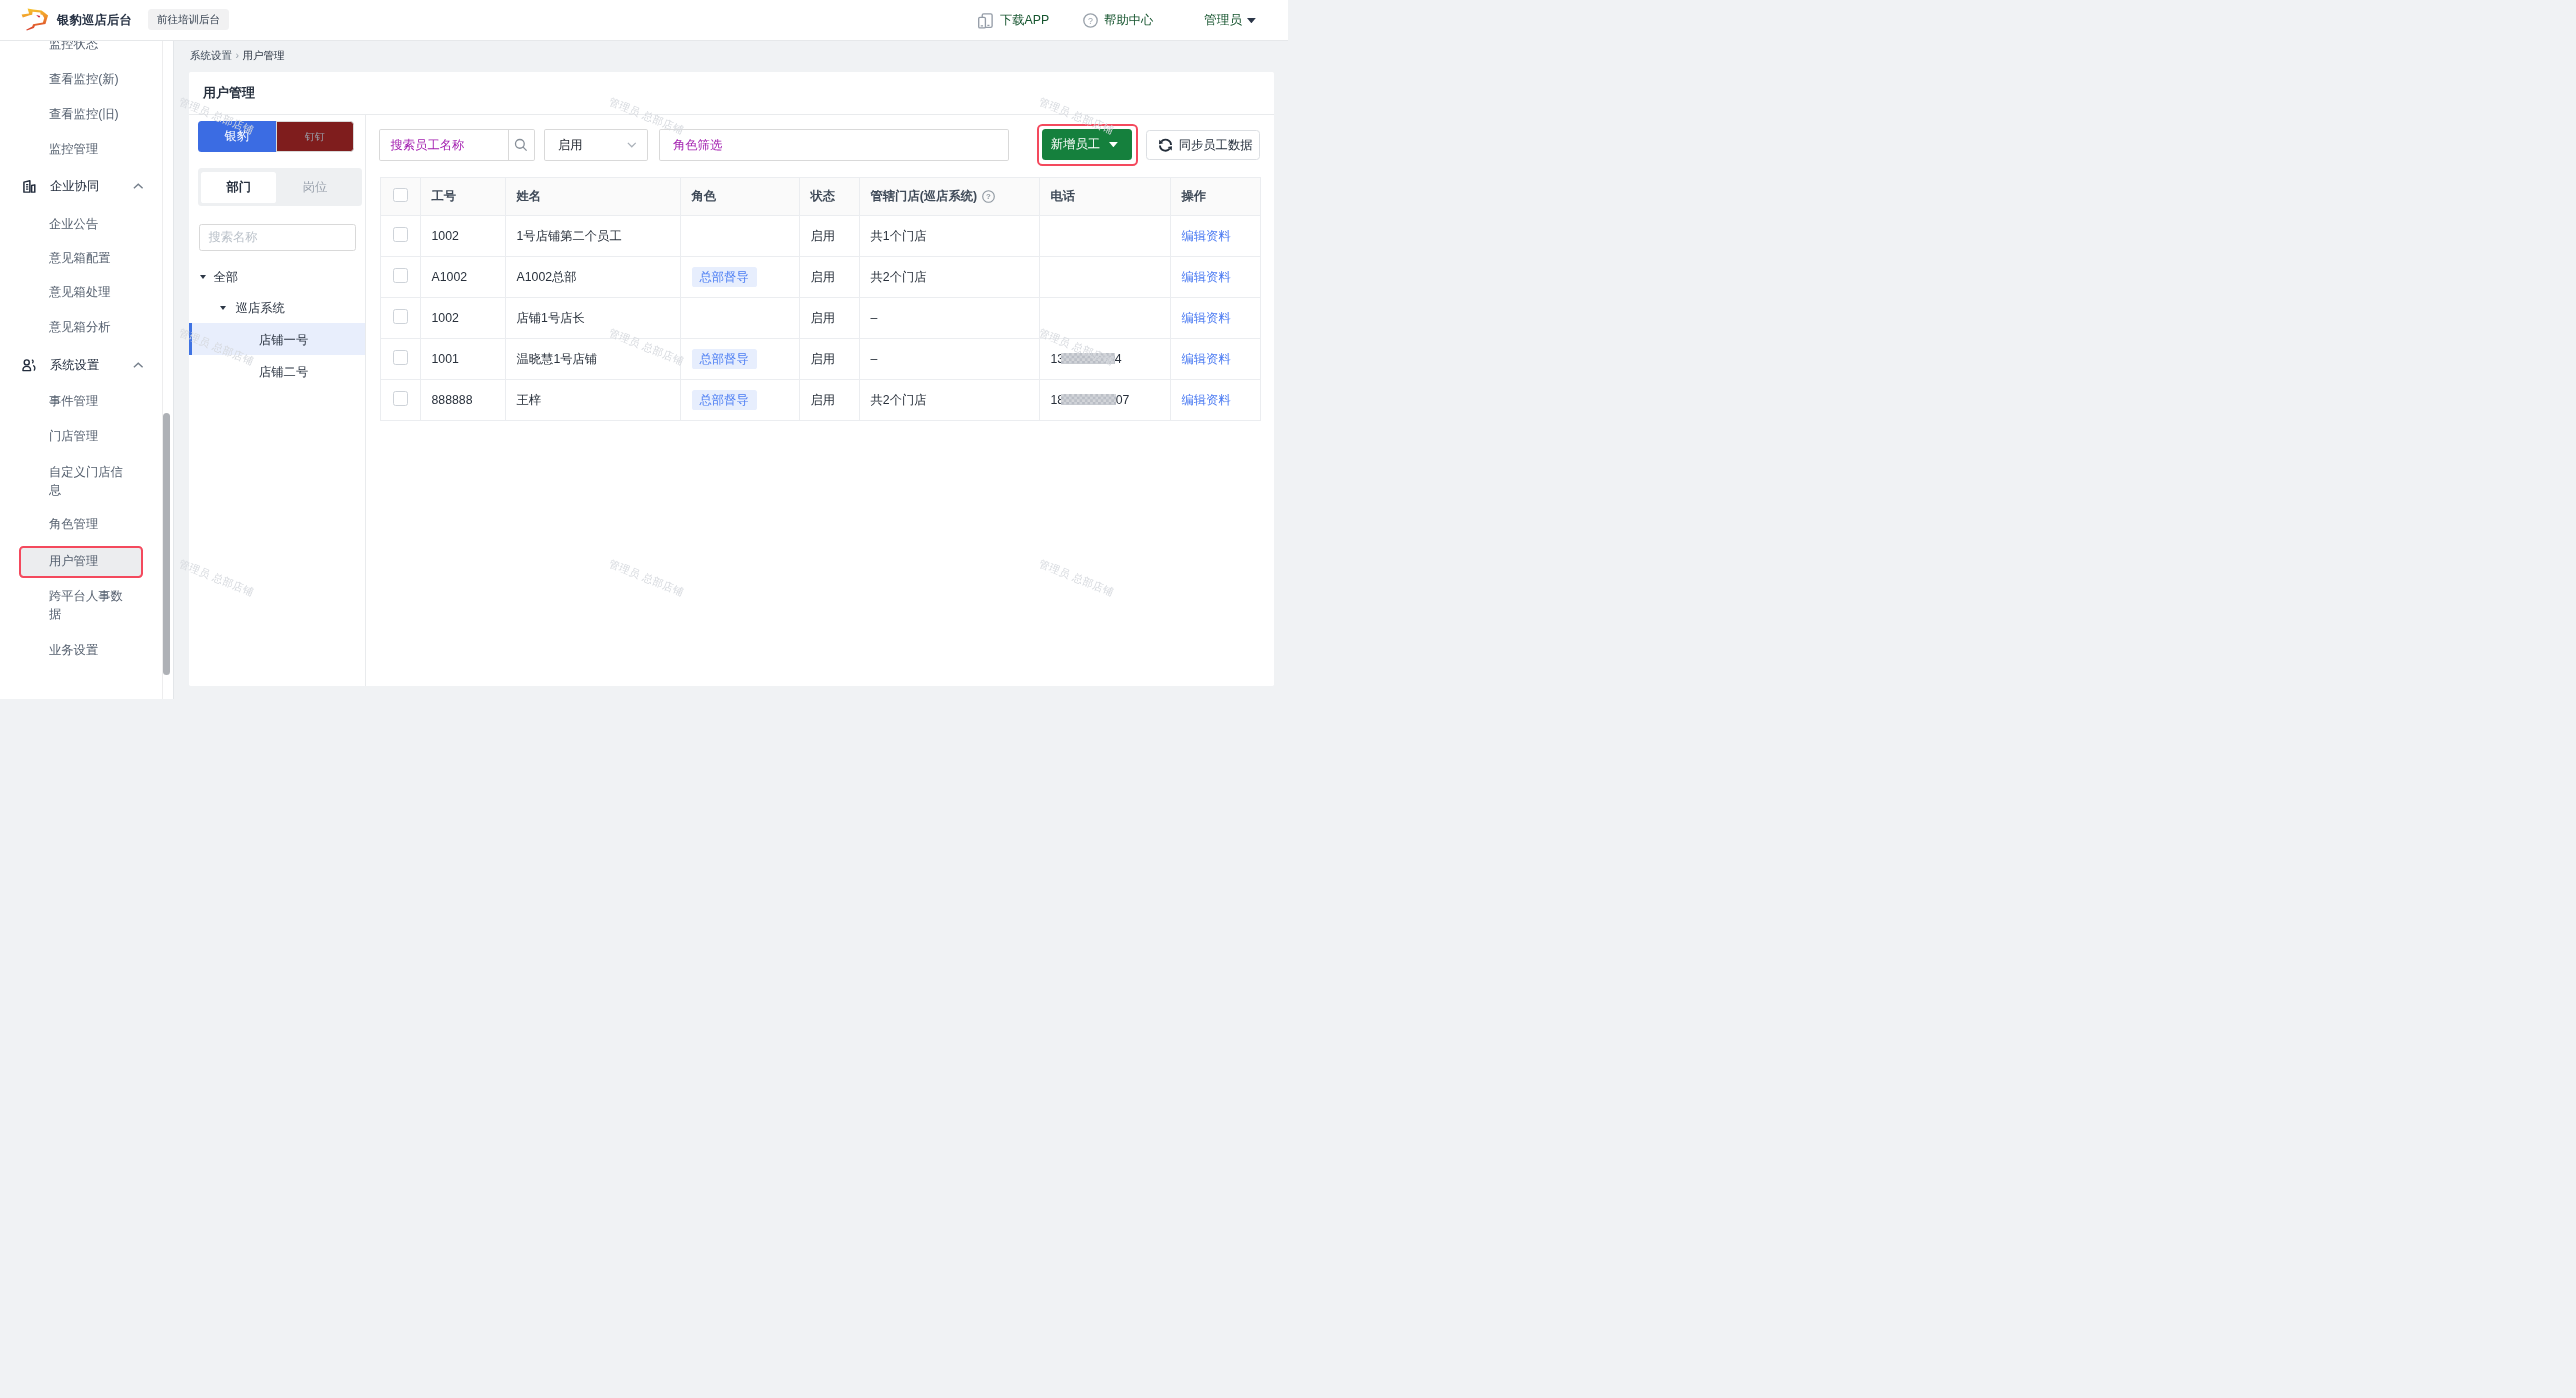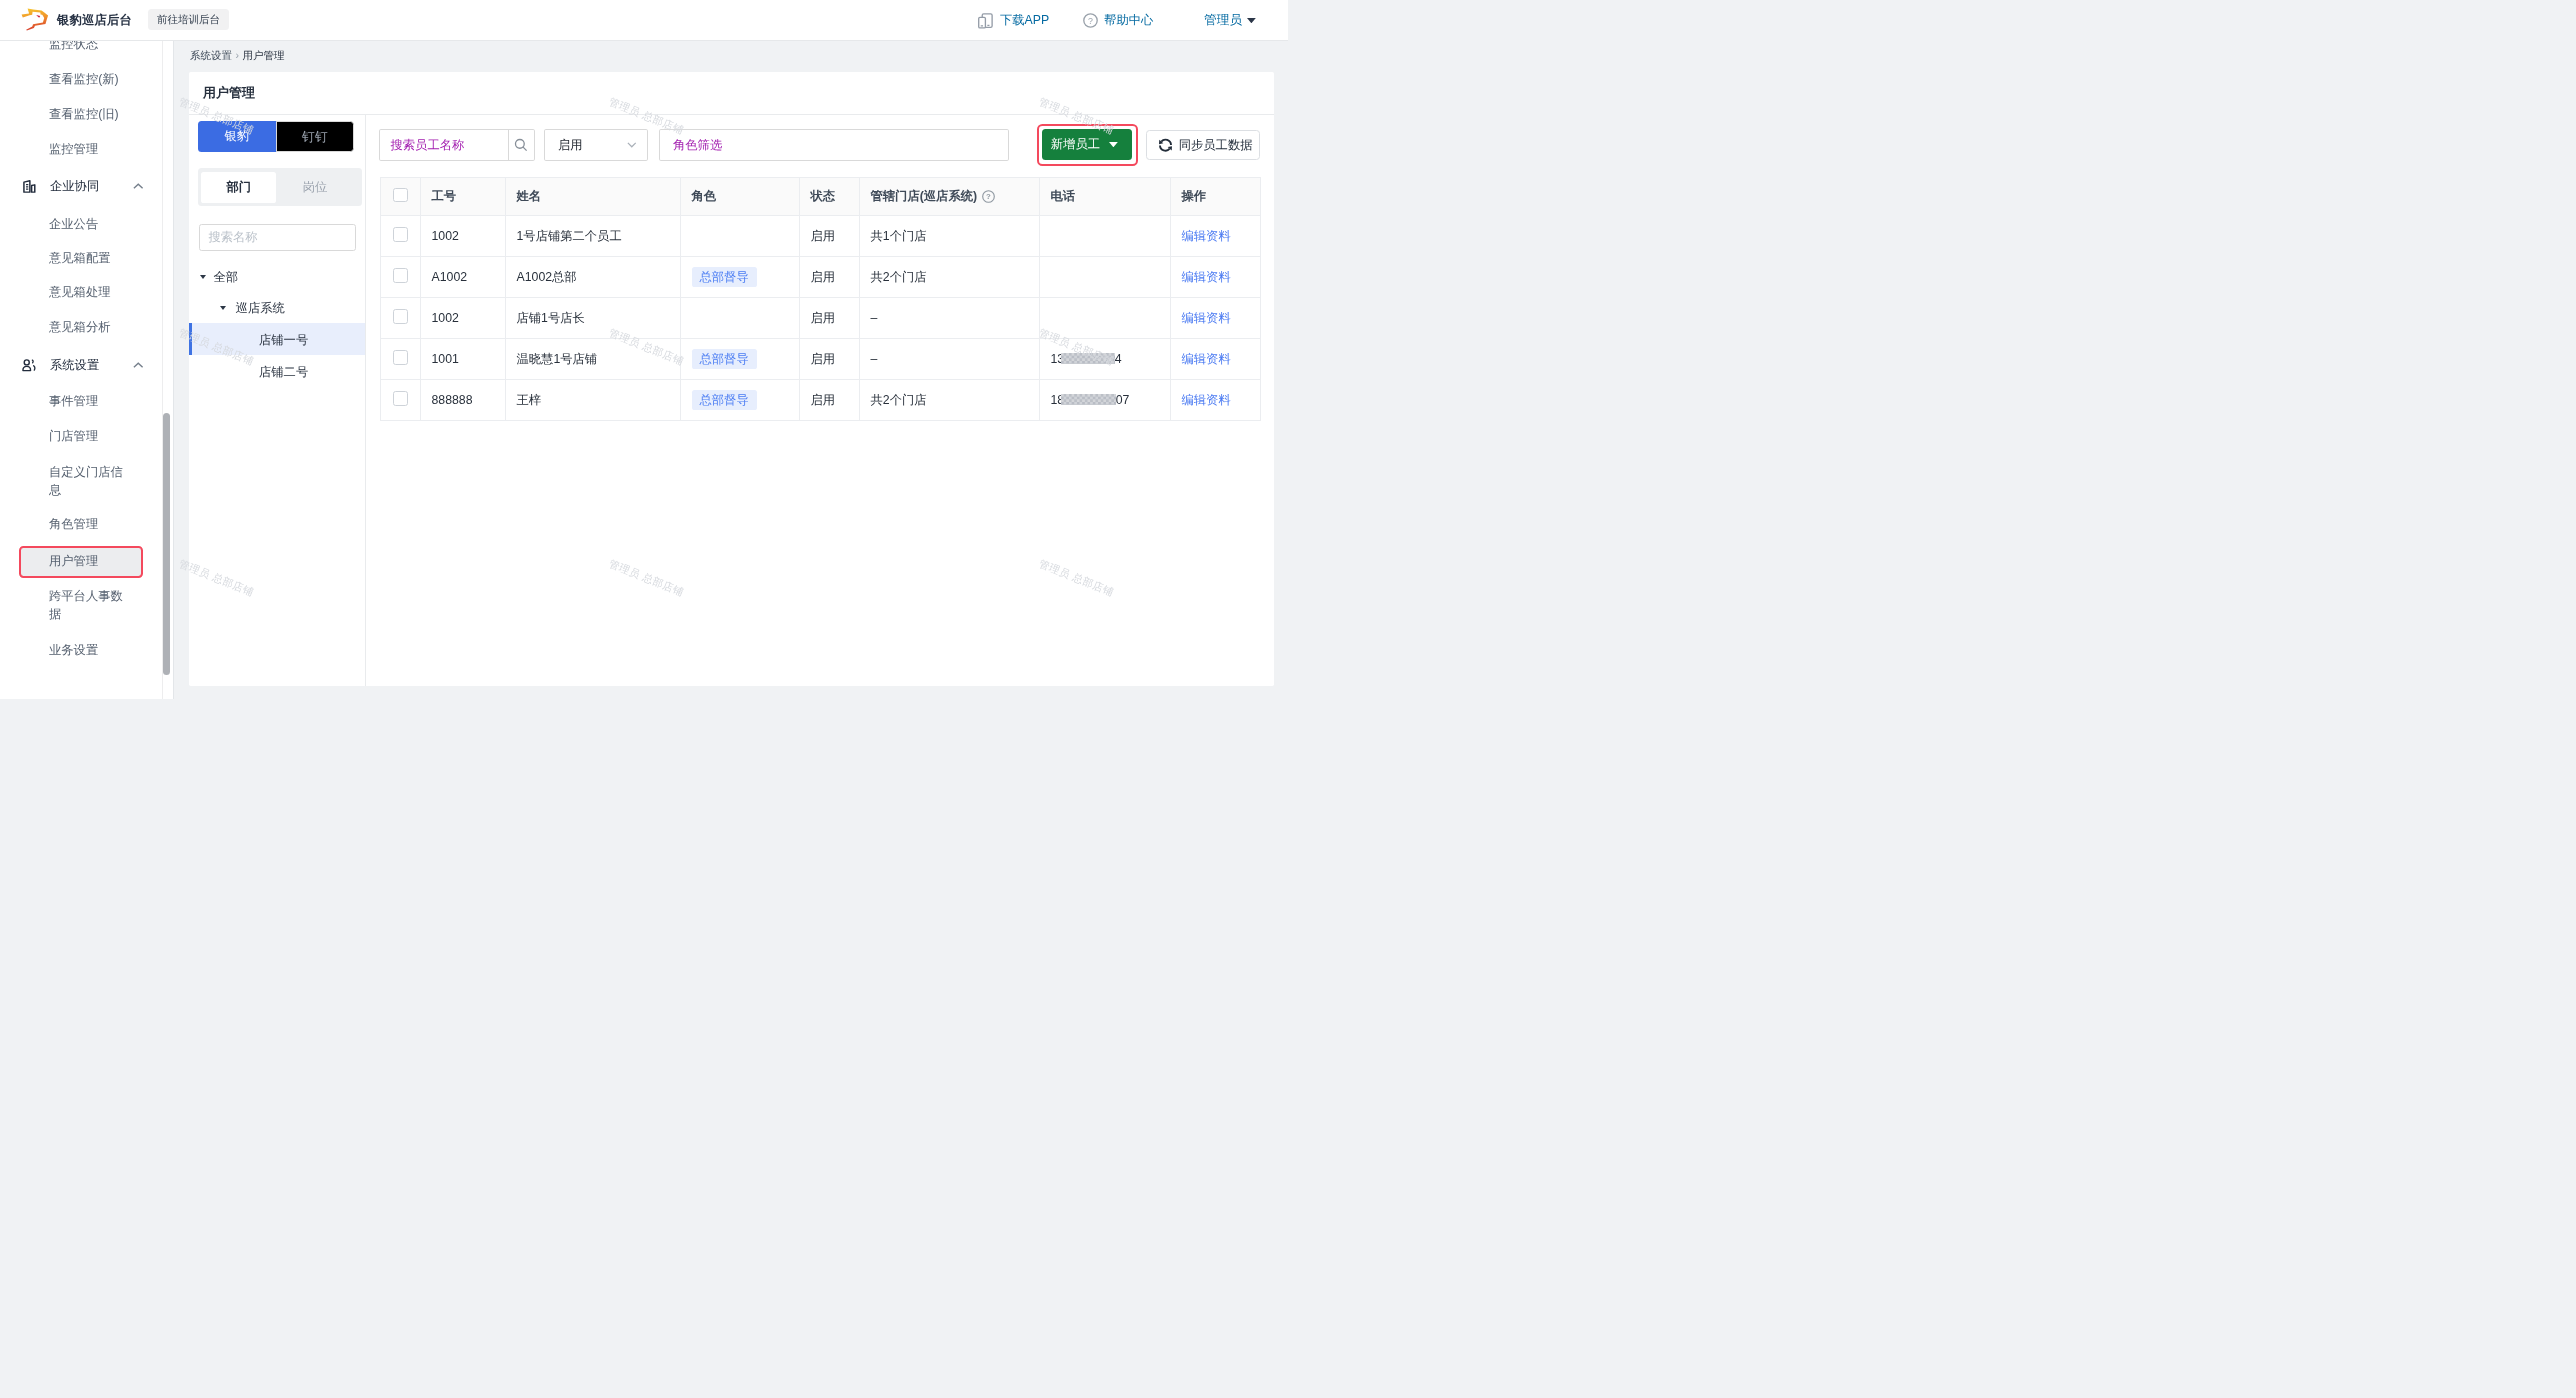--- a/index.html
+++ b/index.html
@@ -4,21 +4,21 @@
 <style>
   * { margin:0; padding:0; box-sizing:border-box; }
   html,body { width:1288px; height:699px; overflow:hidden; }
   body { font-family:"Liberation Sans", sans-serif; background:#f0f2f4; position:relative; }
 
   
   #header { position:absolute; left:0; top:0; width:1288px; height:41px; background:#fff; border-bottom:0.9px solid #e6e8ea; z-index:30; }
   #logo { position:absolute; left:20px; top:6.1px; }
   #brand { position:absolute; left:57px; top:0; height:41px; line-height:40px; font-size:12.3px; font-weight:bold; color:#273244; letter-spacing:0.2px; }
   #trainbtn { position:absolute; left:148px; top:8.8px; width:81px; height:21px; background:#f1f1f2; border-radius:3.5px; font-size:10.5px; color:#323e4d; text-align:center; line-height:21px; }
-  .hright { position:absolute; top:0; height:41px; display:flex; align-items:center; font-size:12.3px; color:#0369a1; }
+  .hright { position:absolute; top:0; height:41px; display:flex; align-items:center; font-size:12.3px; color:#14532d; }
 
   
   #sidebar { position:absolute; left:0; top:41px; width:174px; height:658px; background:#fff; border-right:0.9px solid #e3e6e9; z-index:5; }
   #sidetrack { position:absolute; right:0px; top:0; width:11.4px; height:658px; border-left:0.9px solid #ededee; background:#fff; }
   #sidethumb { position:absolute; right:2.6px; top:372px; width:7px; height:262px; background:#aeb1b6; border-radius:3.5px; }
   .mi { position:absolute; left:49px; font-size:12.3px; color:#545f6e; white-space:nowrap; transform:translateY(-50%); }
   .mg { position:absolute; left:50px; font-size:12.3px; color:#222c3c; font-weight:500; white-space:nowrap; transform:translateY(-50%); }
   .mi2 { position:absolute; left:49px; width:81px; font-size:12.3px; color:#545f6e; line-height:18px; }
   .gcaret { position:absolute; left:133px; }
   .gicon { position:absolute; left:22px; }
@@ -27,21 +27,21 @@
   
   #crumb { position:absolute; left:190px; top:49px; font-size:10.5px; z-index:6; }
   #card { position:absolute; left:189px; top:72px; width:1085px; height:614px; background:#fff; border-radius:1.8px; z-index:6; }
   #cardtitle { position:absolute; left:14px; top:0; height:42px; line-height:41px; font-size:13px; font-weight:600; color:#27303e; }
   #carddiv { position:absolute; left:0; top:42px; width:1085px; height:0.9px; background:#e9ebed; }
   #paneldiv { position:absolute; left:176px; top:42px; width:0.9px; height:572px; background:#e9ebed; }
 
   
   #tabs { position:absolute; left:8.8px; top:49px; width:157px; height:31px; display:flex; }
   #tab1 { width:78px; height:31px; background:#3b6ce3; color:#fff; border-radius:3.5px 0 0 3.5px; text-align:center; line-height:31px; font-size:12.3px; }
-  #tab2 { width:78px; height:31px; background:#000000; color:#9aa2ad; border:0.9px solid #d9d9d9; border-radius:0 3.5px 3.5px 0; text-align:center; line-height:29px; font-size:13px; }
+  #tab2 { width:78px; height:31px; background:#7f1d1d; color:#9aa2ad; border:0.9px solid #d9d9d9; border-radius:0 3.5px 3.5px 0; text-align:center; line-height:29px; font-size:10px; }
   #seg { position:absolute; left:8.8px; top:96px; width:164px; height:38px; background:#eef0f2; border-radius:3.5px; }
   #segpill { position:absolute; left:3.5px; top:3.5px; width:75px; height:31px; background:#fff; border-radius:2.6px; text-align:center; line-height:31px; font-size:12.3px; font-weight:600; color:#27303e; }
   #seg2 { position:absolute; left:105px; top:0; height:38px; line-height:38px; font-size:12.3px; color:#9aa2ad; }
   #tsearch { position:absolute; left:9.6px; top:152px; width:157px; height:27px; border:0.9px solid #d9d9d9; border-radius:2.6px; line-height:25px; padding-left:8.8px; font-size:12.3px; color:#bac1c9; }
   .trow { position:absolute; left:0; width:176px; font-size:12.3px; color:#27303e; }
   .tcaret { display:inline-block; width:0; height:0; border-left:3.5px solid transparent; border-right:3.5px solid transparent; border-top:4.4px solid #2c3746; vertical-align:1.8px; }
   #treesel { position:absolute; left:0px; top:251px; width:176px; height:32px; background:#e8eefc; }
   #treeselbar { position:absolute; left:0; top:0; width:2.6px; height:32px; background:#3f73e3; }
 
   

